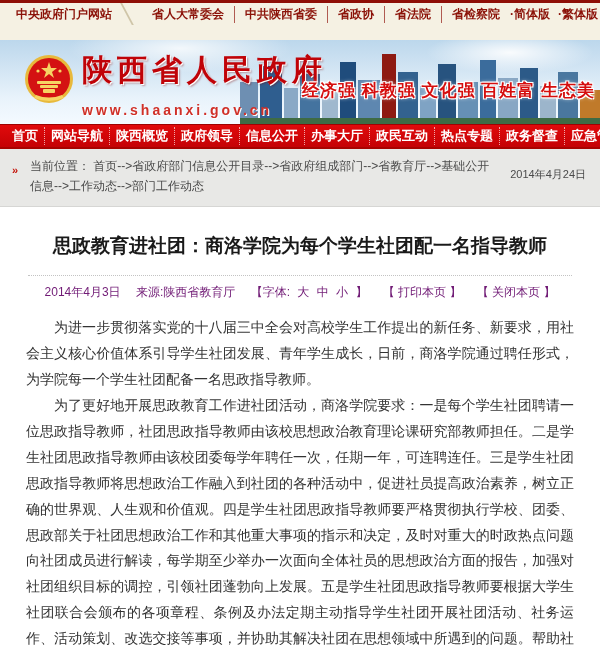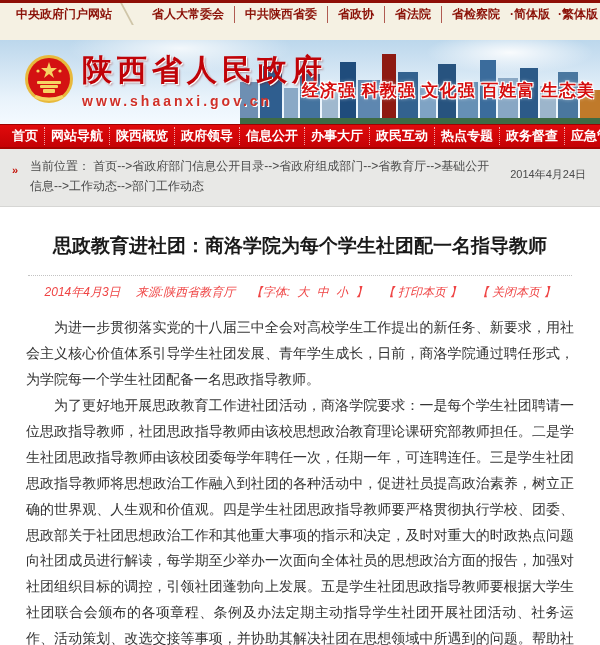--- a/index.html
+++ b/index.html
@@ -22,21 +22,21 @@
     background:
       radial-gradient(ellipse 120px 30px at 85% 15%, rgba(255,255,255,.9), rgba(255,255,255,0) 70%),
       radial-gradient(ellipse 160px 35px at 30% 10%, rgba(255,255,255,.8), rgba(255,255,255,0) 70%),
       linear-gradient(#BCD7EC, #E9F3FB 70%, #F4FAFF);
     overflow:hidden; }
   .skyline { position:absolute; right:0; bottom:0; display:block; }
   .emblem { position:absolute; left:24px; top:14px; width:50px; height:50px; }
   .site-text { position:absolute; left:82px; top:10px; }
   .site-name { font-size:30px; font-weight:bold; color:#C00308; letter-spacing:5px;
     text-shadow:1px 1px 0 #fff, 2px 2px 2px rgba(120,0,0,.35); font-family:"Liberation Serif","DejaVu Serif",serif; cursor:pointer; }
-  .site-url { font-size:14px; font-weight:bold; color:#D03028; letter-spacing:3px; margin-top:2px;
+  .site-url { font-size:14px; font-weight:bold; color:#D03028; letter-spacing:3px; margin-top:11px;
     text-shadow:1px 1px 0 #fff; cursor:pointer; }
   .slogan { position:absolute; right:5px; bottom:22px; font-size:17px; font-weight:bold; color:#D50E0E;
     letter-spacing:1px; white-space:nowrap; font-family:Liberation Sans, sans-serif;
     text-shadow:-1px -1px 0 #fff, 1px -1px 0 #fff, -1px 1px 0 #fff, 1px 1px 0 #fff, 0 0 4px #fff; }
 
   
   .mainnav { background:linear-gradient(#E00A0C,#C50205); border-top:1px solid #9E0202; border-bottom:2px solid #A80300;
     height:25px; display:flex; align-items:center; justify-content:space-around; padding:0 6px; }
   .nav-item { color:#fff; font-size:13px; font-weight:bold; white-space:nowrap; cursor:pointer; padding:0 6px; }
   .nav-item + .nav-item { border-left:1px dotted rgba(255,255,255,.65); }
@@ -46,21 +46,21 @@
     font-size:12px; color:#4A4A4A; line-height:1.7; min-height:46px; }
   .crumb-icon { position:absolute; left:12px; top:12px; color:#C41208; font-size:11px; font-weight:bold; }
   .crumb-label { white-space:nowrap; }
   .crumb-path { cursor:pointer; }
   .crumb-date { position:absolute; right:14px; top:16px; font-size:11px; color:#4A4A4A; white-space:nowrap; }
 
   
   .content { padding:14px 26px 30px 26px; background:#fff; }
   .article-title { text-align:center; font-size:19px; font-weight:bold; color:#1A1A1A; line-height:1.4; margin:12px 0 16px; }
   .dotted-sep { border-top:1px dotted #C3C3C3; margin:0 2px 8px; }
-  .meta { text-align:center; font-size:12px; color:#ef4444; margin-bottom:14px; white-space:nowrap;font-style:italic; }
+  .meta { text-align:center; font-size:12px; color:#701a75; margin-bottom:14px; white-space:nowrap; }
   .meta span { margin:0 2px; }
   .meta .clickable { cursor:pointer; }
   .meta .gap { margin-left:10px; }
   .body-text p { font-size:14px; color:#333; line-height:1.85; text-align:justify; text-indent:2em; margin:0; }
 </style>
 </head>
 <body>
 
 <div class="page">
 

